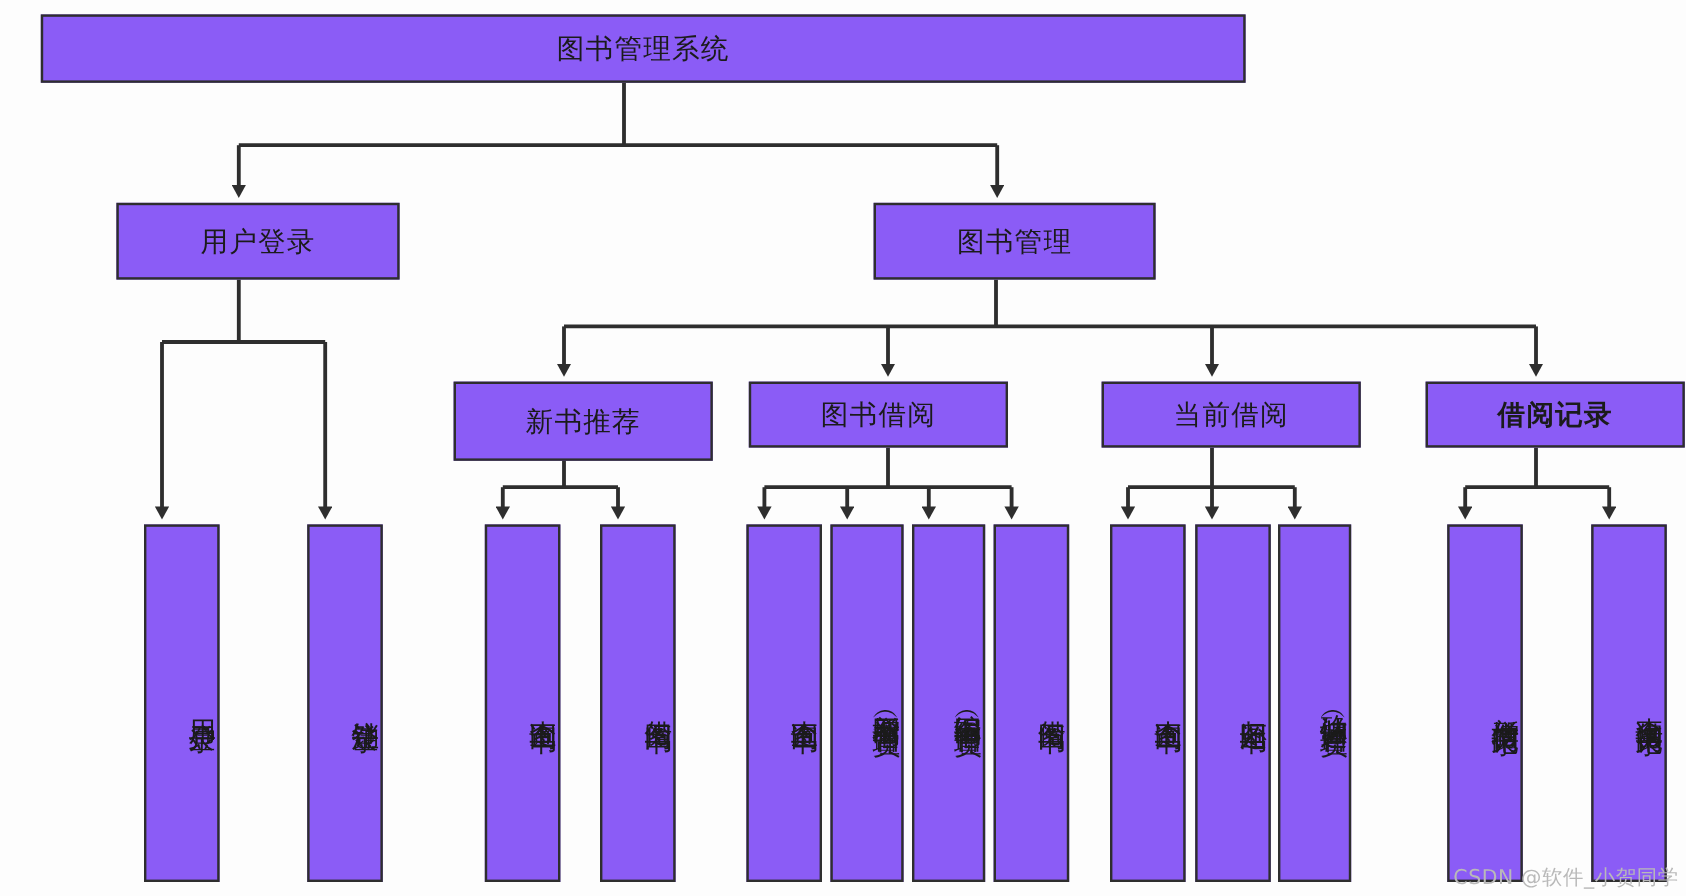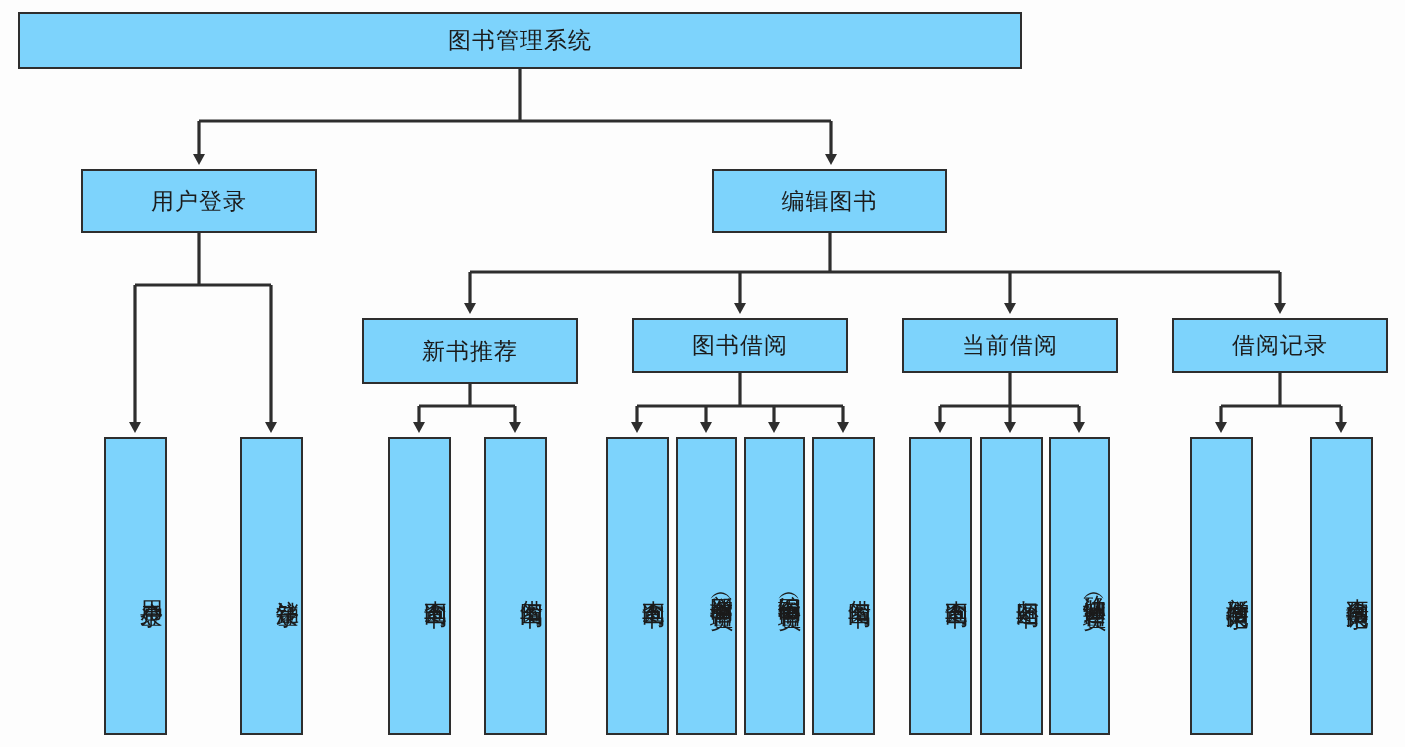--- a/index.html
+++ b/index.html
@@ -22,25 +22,26 @@
     left: 0;
     top: 0;
     width: 1405px;
     height: 747px;
     pointer-events: none;
   }
   .node {
     position: absolute;
     box-sizing: border-box;
     border: 2.5px solid #2e2e2e;
-    background: #7dd3fc;
+    background: #8b5cf6;
     display: flex;
     align-items: center;
     justify-content: center;
     color: #1b1b1b;
+    margin-left: 16px;
   }
   .node.horiz {
     font-size: 23px;
     letter-spacing: 1px;
   }
   .node.vert {
     writing-mode: vertical-rl;
     text-orientation: upright;
     font-size: 23px;
     line-height: 1.18;
@@ -121,33 +122,33 @@
   </svg>
 
   <div class="node horiz" style="left:18px; top:12px; width:1004px; height:57px;">
     <span>图书管理系统</span>
   </div>
 
   <div class="node horiz" style="left:81px; top:169px; width:236px; height:64px;">
     <span>用户登录</span>
   </div>
   <div class="node horiz" style="left:712px; top:169px; width:235px; height:64px;">
-    <span>编辑图书</span>
+    <span>图书管理</span>
   </div>
 
   <div class="node horiz" style="left:362px; top:318px; width:216px; height:66px;">
     <span>新书推荐</span>
   </div>
-  <div class="node horiz" style="left:632px; top:318px; width:216px; height:55px;">
+  <div class="node horiz" style="left:608px; top:318px; width:216px; height:55px;">
     <span>图书借阅</span>
   </div>
   <div class="node horiz" style="left:902px; top:318px; width:216px; height:55px;font-family:Liberation Serif, serif;">
     <span>当前借阅</span>
   </div>
-  <div class="node horiz" style="left:1172px; top:318px; width:216px; height:55px;">
+  <div class="node horiz" style="left:1172px; top:318px; width:216px; height:55px;font-weight:bold;">
     <span>借阅记录</span>
   </div>
 
   <div class="node vert" style="left:104px; top:437px; width:63px; height:298px;">
     <span>用户登录</span>
   </div>
   <div class="node vert" style="left:240px; top:437px; width:63px; height:298px;">
     <span>注销登录</span>
   </div>
   <div class="node vert" style="left:388px; top:437px; width:63px; height:298px;">
@@ -177,14 +178,15 @@
   <div class="node vert" style="left:1049px; top:437px; width:61px; height:298px;">
     <span>确认归还（管理员）</span>
   </div>
   <div class="node vert" style="left:1190px; top:437px; width:63px; height:298px;">
     <span>新增借阅记录</span>
   </div>
   <div class="node vert" style="left:1310px; top:437px; width:63px; height:298px;">
     <span>查询借阅记录</span>
   </div>
 
+  <div class="watermark">CSDN @软件_小贺同学</div>
 
 </div>
 
 </body></html>

